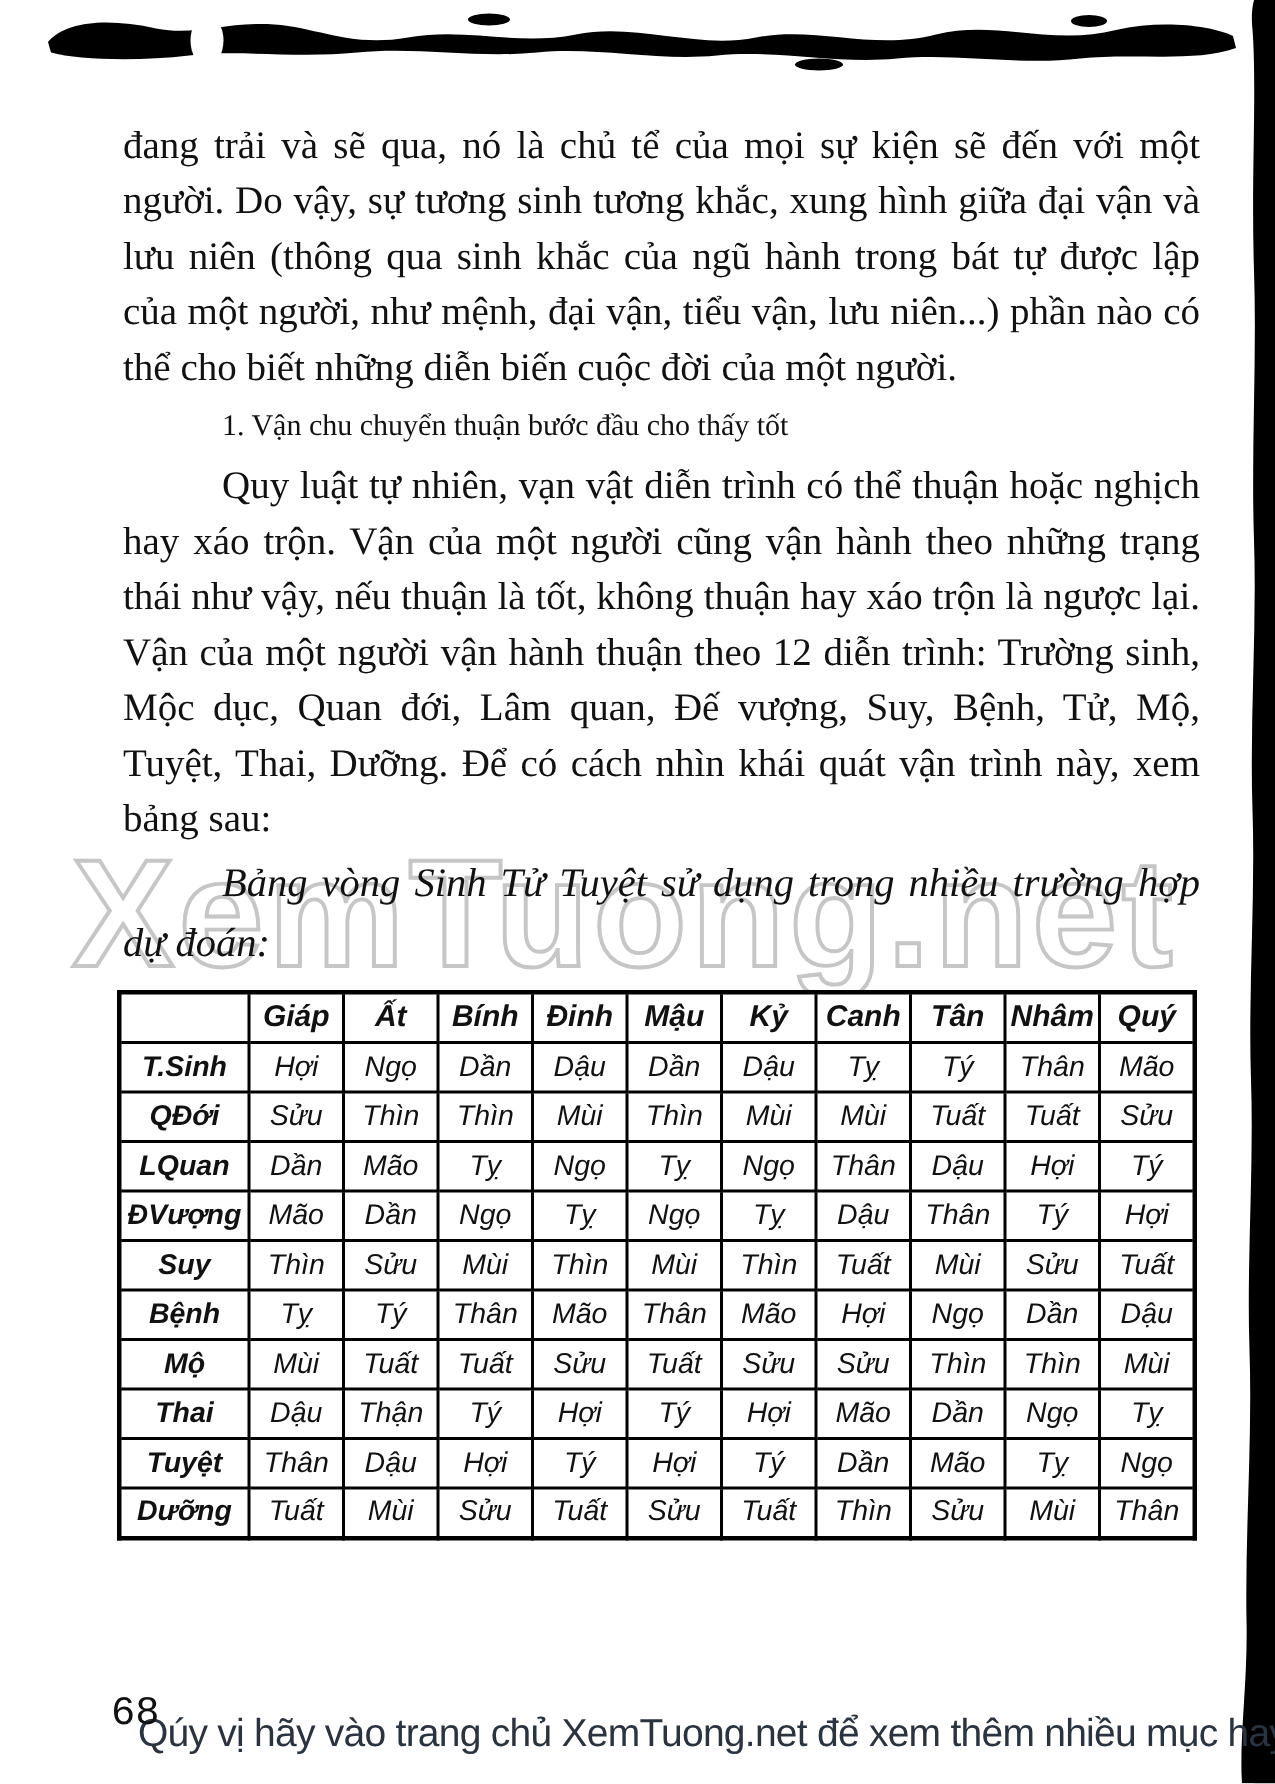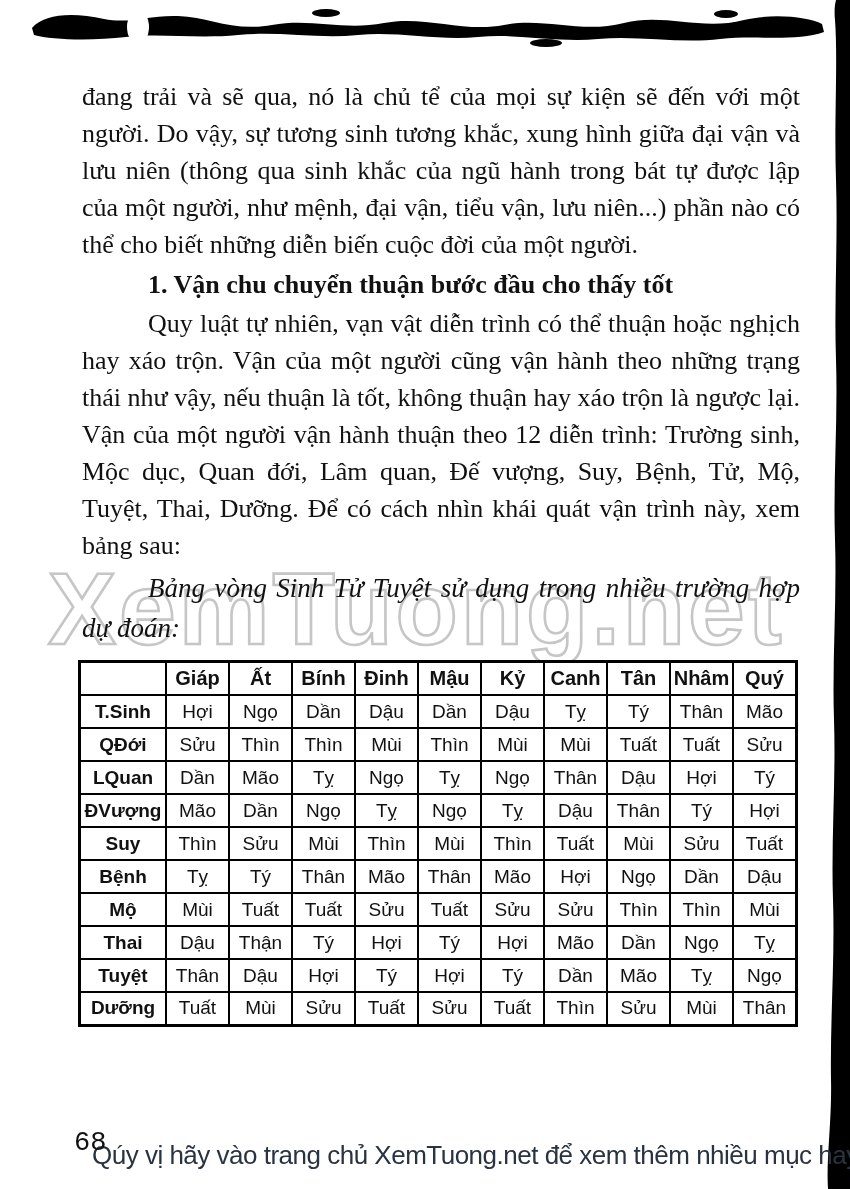--- a/index.html
+++ b/index.html
@@ -18,27 +18,27 @@
   .watermark{position:absolute;left:46px;top:540px;width:760px;height:140px;z-index:0;}
   .watermark text{
     font-family:"Liberation Sans", sans-serif;
     font-weight:bold;font-size:102px;letter-spacing:3px;
     fill:none;stroke:#c6c6c6;stroke-width:2.6px;
   }
   
   .content{position:absolute;left:82px;top:78px;width:718px;z-index:1;}
   .para{font-size:26px;line-height:37px;text-align:justify;margin:0;}
   .para.indent{text-indent:66px;}
-  .heading{font-size:26px;line-height:37px;font-weight:bold;margin:3px 0 2px 0;text-indent:66px;white-space:nowrap;}
+  .heading{font-size:20px;line-height:37px;font-weight:normal;margin:3px 0 2px 0;text-indent:66px;white-space:nowrap;}
   .caption{font-size:27px;line-height:40px;font-style:italic;text-align:justify;margin:4px 0 0 0;text-indent:66px;}
   
   .tablewrap{position:absolute;left:78px;top:660px;z-index:2;}
   table{border-collapse:collapse;background:#fff;font-family:"Liberation Sans", sans-serif;}
   th,td{border:2.5px solid #000;text-align:center;vertical-align:middle;padding:0;}
-  table{border:3px solid #000;}
+  table{border:3px solid #000;font-style:italic;}
   thead th{height:31px;font-size:20px;font-weight:bold;}
   tbody tr{height:33px;}
   tbody th{width:84px;font-size:19px;font-weight:bold;}
   tbody td{width:61px;font-size:19px;font-weight:normal;}
   thead th:first-child{width:84px;}
   thead th:not(:first-child){width:61px;}
   
   .page-number{position:absolute;left:74px;top:1128px;font-size:27px;z-index:4;font-family:Liberation Mono, monospace;}
   .footer-line{
     position:absolute;left:92px;top:1140px;width:730px;z-index:3;

